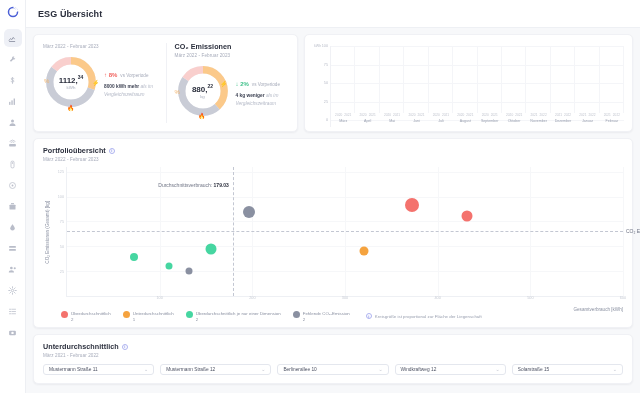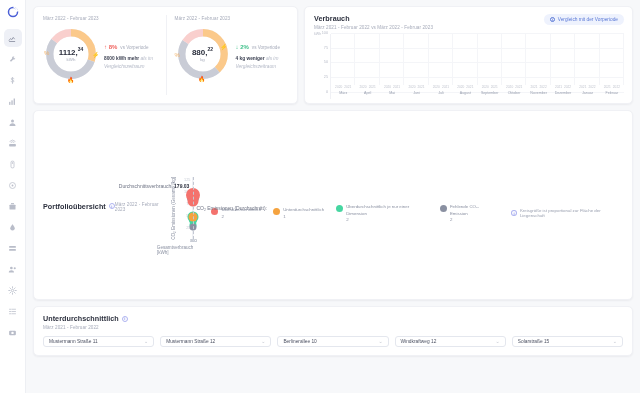--- a/index.html
+++ b/index.html
@@ -113,21 +113,21 @@
   .seg { width: 100%; }
   .seg.s1 { background: #c9ccd6; }
   .seg.s2 { background: #f4726d; }
   .seg.s3 { background: #fbc98a; border-radius: 1px 1px 0 0; }
   .xlabels { position: absolute; left: 0; right: 0; bottom: 0; height: 14px; display: flex; }
   .xlabel { flex: 1; text-align: center; }
   .xyears { font-size: 3.2px; color: #c0c4ce; display: flex; justify-content: center; gap: 2px; }
   .xmonth { font-size: 3.6px; color: #9aa0b0; margin-top: 2px; }
 
   
-  .scatter-card { margin-top: 6px; padding: 7px 9px 5px 9px; height: 190px; display: flex; flex-direction: row; align-items: center; }
+  .scatter-card { margin-top: 6px; padding: 7px 9px 5px 9px; height: 190px; display: flex; flex-direction: column; }
   .title-row { display: flex; align-items: center; gap: 3px; }
   .i-badge {
     width: 6px; height: 6px; border-radius: 50%; border: .6px solid #aeb3f0;
     color: #8b92e8; font-size: 4.2px; display: inline-flex;
     align-items: center; justify-content: center; font-weight: bold;
   }
   .scatter-body { flex: 1; display: flex; margin-top: 5px; position: relative; }
   .sc-ylabel {
     writing-mode: vertical-rl; transform: rotate(180deg);
     font-size: 4.6px; color: #8a90a1; text-align: center;
@@ -313,20 +313,23 @@
               <rect x="3" y="7" width="18" height="12" rx="2.5" fill="currentColor"></rect>
               <circle cx="12" cy="13" r="3.3" fill="#fff"></circle>
             </svg>
           </span>
         </div>
       </div>
   </div>
 
   <div class="main">
 
+    <div class="topbar">
+      <div class="topbar-title">ESG Übersicht</div>
+    </div>
 
     <div class="content">
 
       <div class="row-top">
 
         <div class="card kpi-wrap">
 
           <div class="kpi">
             <div class="card-sub">März 2022 - Februar 2023</div>
             <div class="kpi-body">
@@ -352,20 +355,21 @@
                 </div>
                 <div class="sub-note">
                   <b>8000 kWh mehr</b>
                   <i>als im Vergleichszeitraum</i>
                 </div>
               </div>
             </div>
           </div>
 
           <div class="kpi">
+            <div class="card-title">CO₂ Emissionen</div>
             <div class="card-sub">März 2022 - Februar 2023</div>
             <div class="kpi-body">
               <div class="donut-wrap">
                 <svg viewBox="0 0 42 42" id="donut-co2">
                     <circle cx="21" cy="21" r="15.9155" fill="none" stroke="#f2f3f6" stroke-width="5.5"></circle>
                     <circle cx="21" cy="21" r="15.9155" fill="none" stroke="#fbc98a" stroke-width="5.5" stroke-dasharray="38.000013587438346 62.00002216897836" stroke-dashoffset="0"></circle>
                     <circle cx="21" cy="21" r="15.9155" fill="none" stroke="#c9ccd6" stroke-width="5.5" stroke-dasharray="46.00001644795169 54.00001930846502" stroke-dashoffset="-38.000013587438346"></circle>
                     <circle cx="21" cy="21" r="15.9155" fill="none" stroke="#f9cfcd" stroke-width="5.5" stroke-dasharray="16.000005721026675 84.00003003539004" stroke-dashoffset="-84.00003003539004"></circle>
                   </svg>
                 <div class="donut-center">
@@ -385,30 +389,20 @@
                   <b>4 kg weniger</b>
                   <i>als im Vergleichszeitraum</i>
                 </div>
               </div>
             </div>
           </div>
 
         </div>
 
         <div class="card bar-card">
-          <div class="bar-head">
-            <div>
-              <div class="card-title">Verbrauch</div>
-              <div class="card-sub">März 2021 - Februar 2022 vs März 2022 - Februar 2023</div>
-            </div>
-            <div class="pill">
-              <span class="i-circ">i</span>
-              <span>Vergleich mit der Vorperiode</span>
-            </div>
-          </div>
           <div class="bar-plot">
             <div class="bar-yaxis">
               <span class="bar-yunit">kWh</span>
               <div id="bar-yticks">
                   <span class="ytick" style="top: calc(100% - 7px);">0</span>
                   <span class="ytick" style="top: calc(77.2727% - 7px);">25</span>
                   <span class="ytick" style="top: calc(54.5455% - 7px);">50</span>
                   <span class="ytick" style="top: calc(31.8182% - 7px);">75</span>
                   <span class="ytick" style="top: calc(9.09091% - 7px);">100</span>
                 </div>

